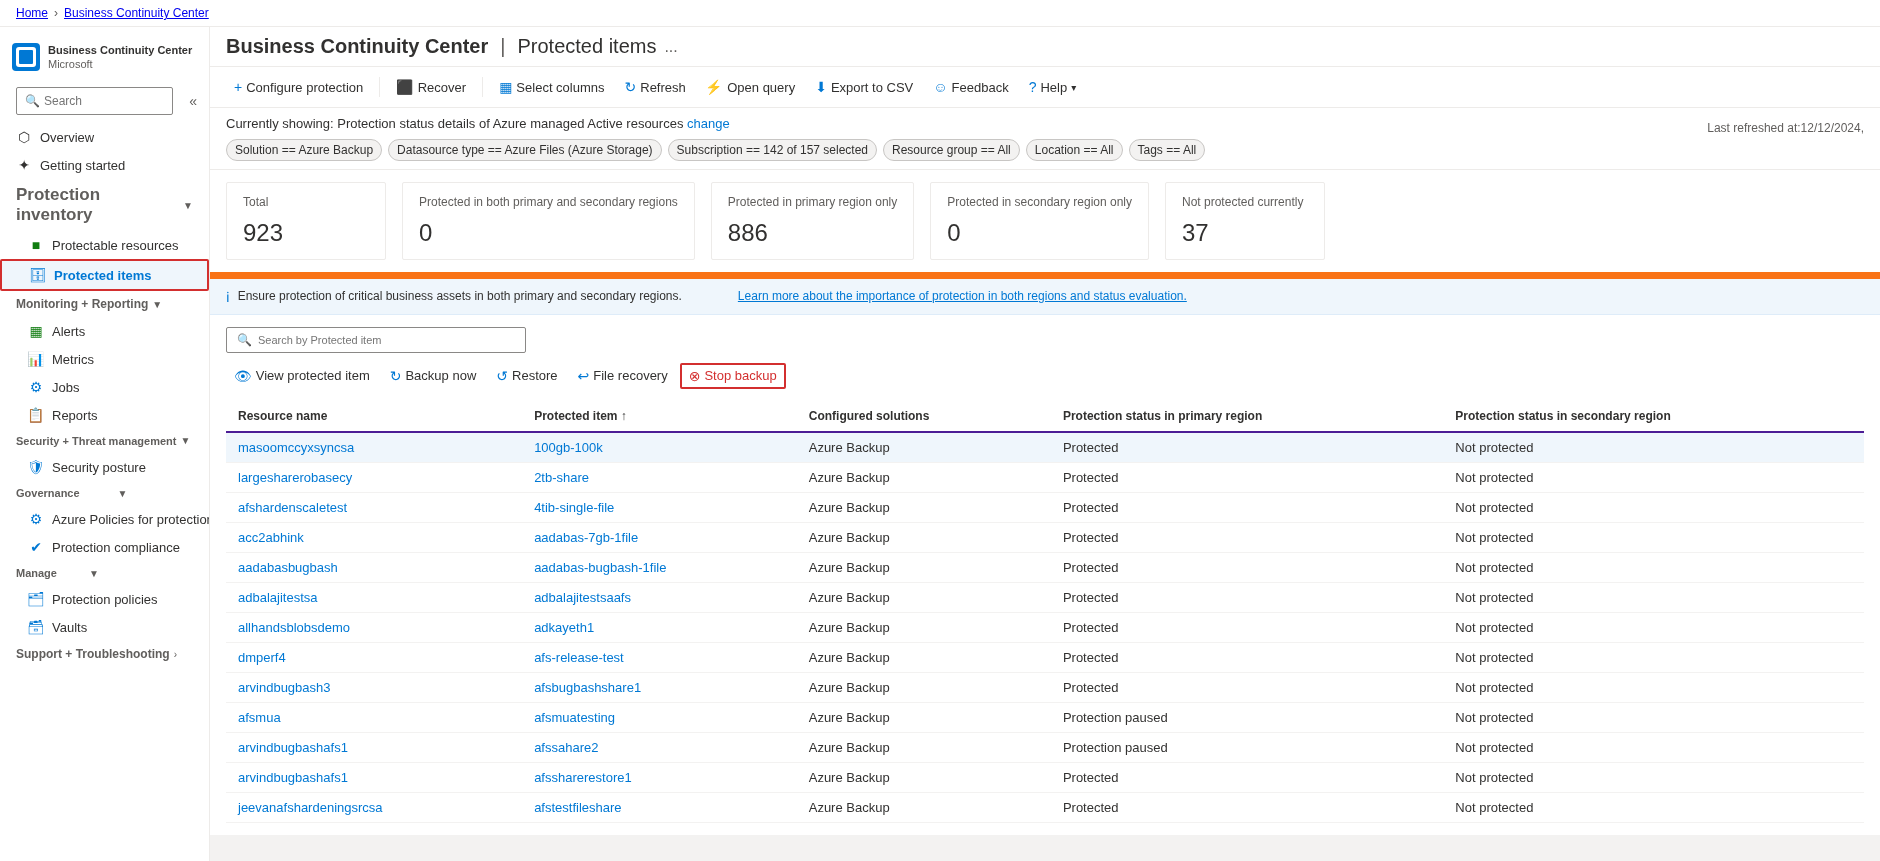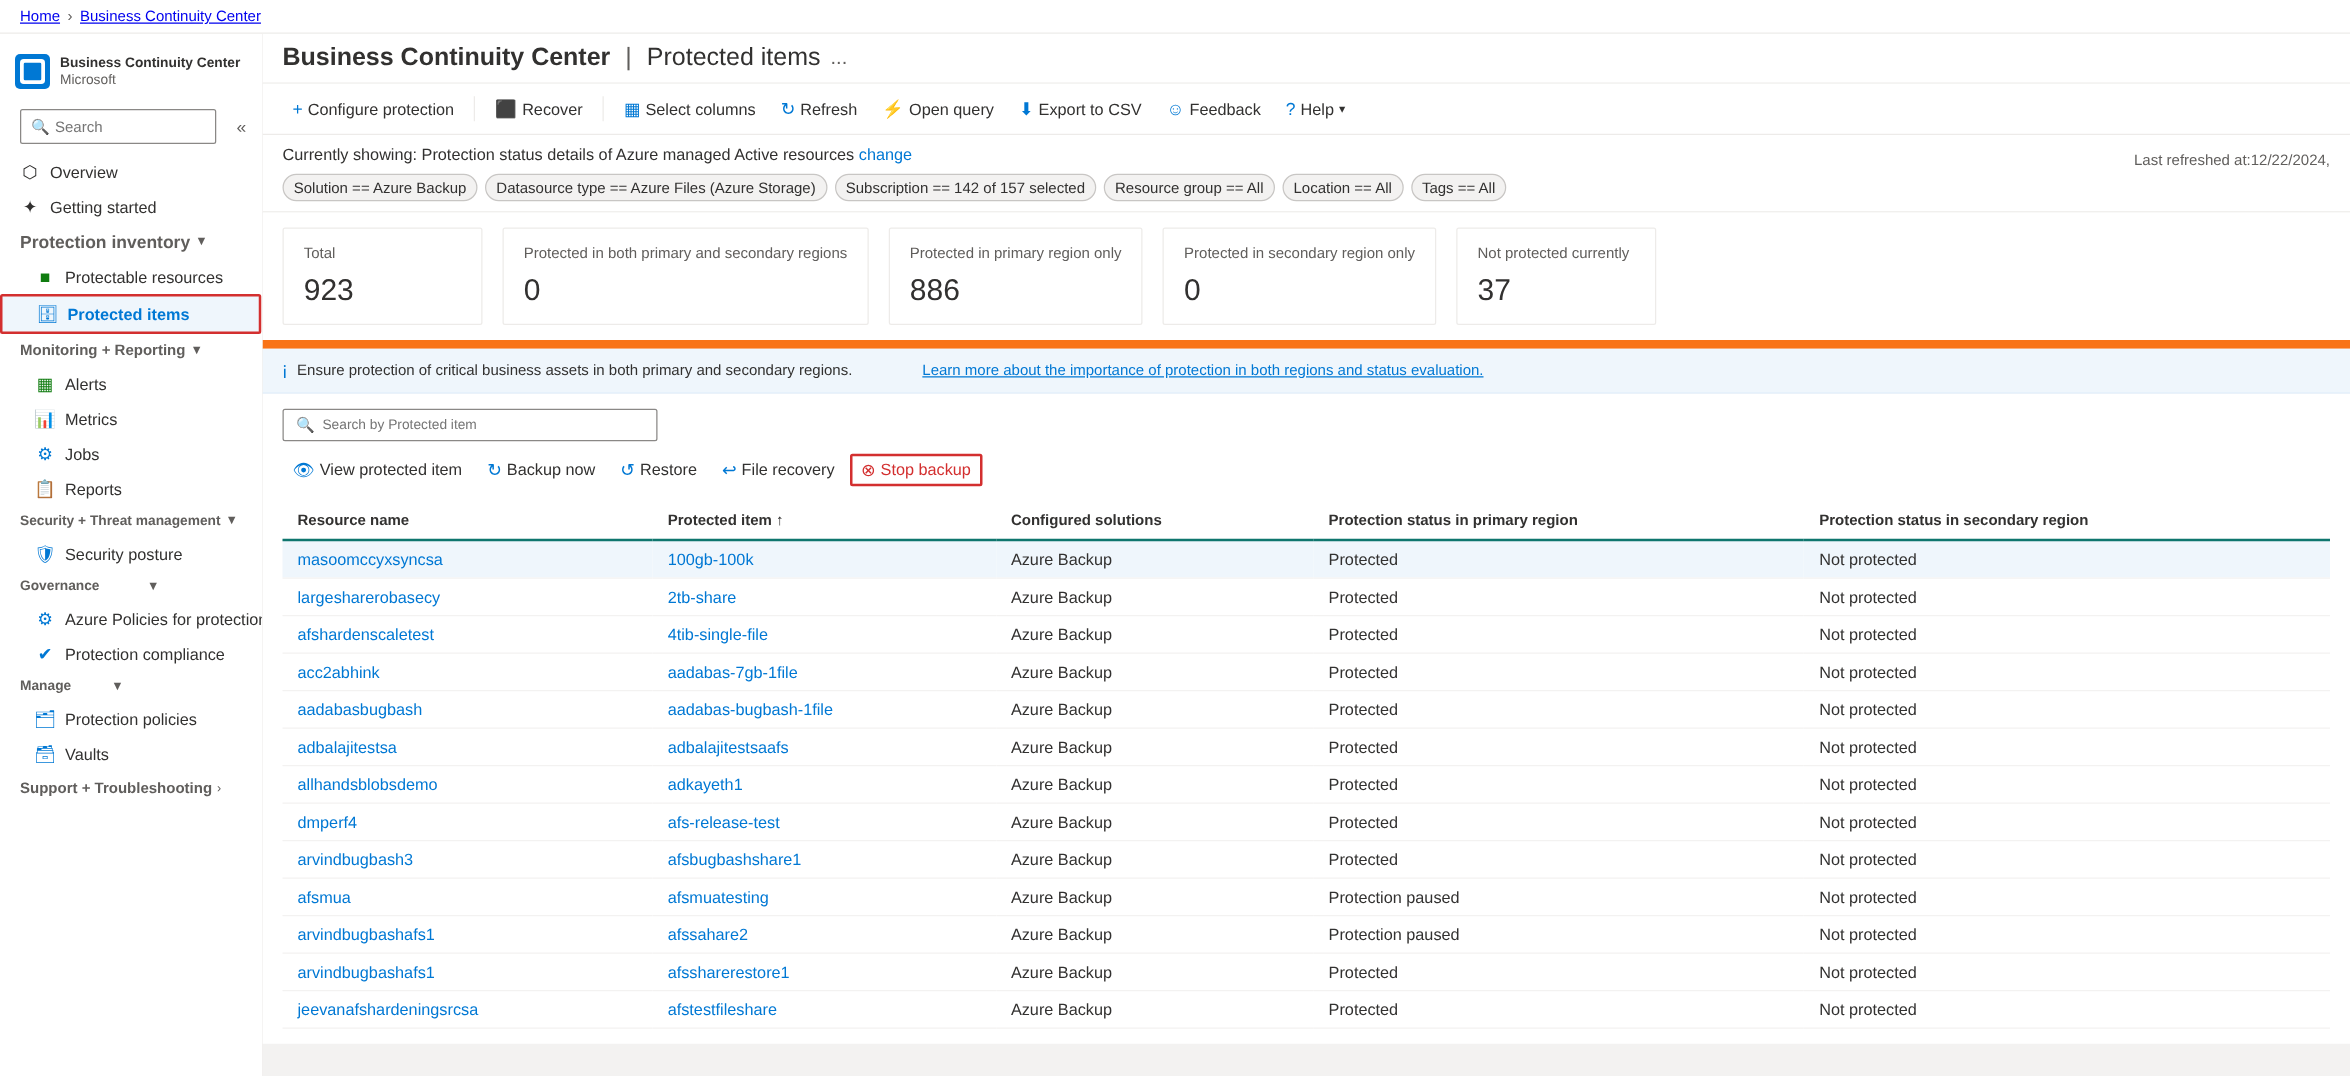--- a/index.html
+++ b/index.html
@@ -61,21 +61,21 @@
     .table-area { background: #fff; margin: 0; padding: 12px 16px; }
     .table-search { display: flex; align-items: center; gap: 6px; border: 1px solid #8a8886; padding: 5px 10px; border-radius: 2px; width: 300px; margin-bottom: 10px; background: #fff; }
     .table-search input { border: none; outline: none; font-size: 11px; width: 100%; }
     .table-actions { display: flex; align-items: center; gap: 4px; margin-bottom: 12px; }
     .table-action-btn { display: flex; align-items: center; gap: 4px; padding: 4px 8px; background: none; border: none; cursor: pointer; font-size: 13px; color: #323130; border-radius: 2px; }
     .table-action-btn .icon { color: #0078d4; font-size: 14px; }
     .table-action-btn.highlighted { border: 2px solid #d32f2f; color: #d32f2f; padding: 3px 7px; }
     .table-action-btn.highlighted .icon { color: #d32f2f; }
 
     table { width: 100%; border-collapse: collapse; font-size: 13px; }
-    thead tr { border-bottom: 2px solid #0f766e; }
+    thead tr { border-bottom: 2px solid #4c1d95; }
     th { text-align: left; padding: 8px 12px; font-size: 12px; font-weight: 600; color: #323130; background: #fff; white-space: nowrap; }
     td { padding: 7px 12px; border-bottom: 1px solid #f3f2f1; color: #323130; white-space: nowrap; }
     tr.selected td { background: #eff6fc; }
     td a { color: #0078d4; text-decoration: none; }
 
     
     .nav-active-box { border: 2px solid #d32f2f; border-radius: 2px; }
   </style>
 </head>
 <body>
@@ -115,21 +115,21 @@
       <div class="nav-item">
         <span class="nav-icon">⬡</span>
         <span class="nav-label">Overview</span>
       </div>
       <div class="nav-item">
         <span class="nav-icon">✦</span>
         <span class="nav-label">Getting started</span>
       </div>
 
       <div style="display:flex;align-items:center;padding:6px 16px;cursor:pointer;">
-        <span style="font-size:14px;color:#605e5c;font-weight:600;">Protection inventory</span>
+        <span style="font-size:17px;color:#605e5c;font-weight:600;">Protection inventory</span>
         <span style="margin-left:4px;font-size:10px;color:#605e5c;">▼</span>
       </div>
       <div class="nav-item nav-indent">
         <span class="nav-icon" style="color:#107c10;">■</span>
         <span class="nav-label">Protectable resources</span>
       </div>
       <div class="nav-item nav-indent nav-active-box" style="background:#eff6fc;">
         <span class="nav-icon" style="color:#0078d4;">🗄</span>
         <span class="nav-label" style="color:#0078d4;font-weight:600;">Protected items</span>
       </div>
@@ -242,21 +242,21 @@
           <span style="font-size:10px;">▾</span>
         </button>
       </div>
 
       <div class="filter-bar">
         <div style="display:flex;align-items:center;justify-content:space-between;">
           <div class="filter-status">
             <span>Currently showing: Protection status details of Azure managed Active resources</span>
             <a href="#">change</a>
           </div>
-          <div class="last-refreshed">Last refreshed at:12/22/2024,</div>
+          <div class="last-refreshed">Last refreshed at:12/12/2024,</div>
         </div>
         <div class="filter-chips" id="filter-chips-container">
             <div class="filter-chip">Solution == Azure Backup</div>
             <div class="filter-chip">Datasource type == Azure Files (Azure Storage)</div>
             <div class="filter-chip">Subscription == 142 of 157 selected</div>
             <div class="filter-chip">Resource group == All</div>
             <div class="filter-chip">Location == All</div>
             <div class="filter-chip">Tags == All</div>
           </div>
       </div>

